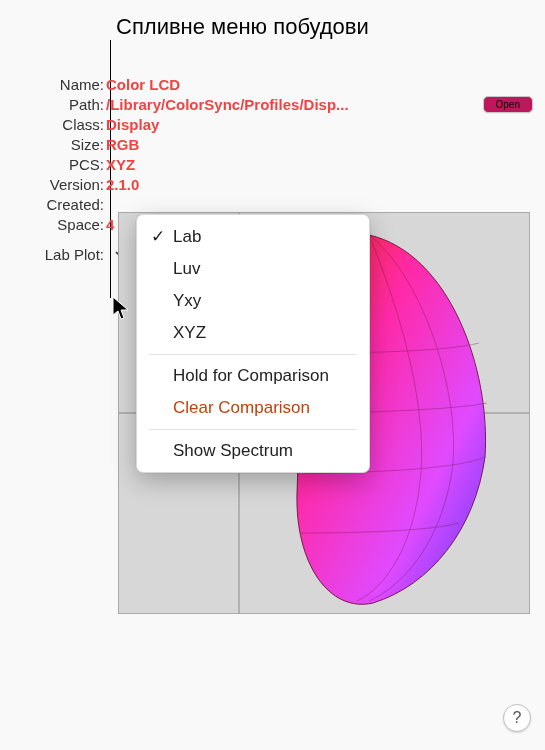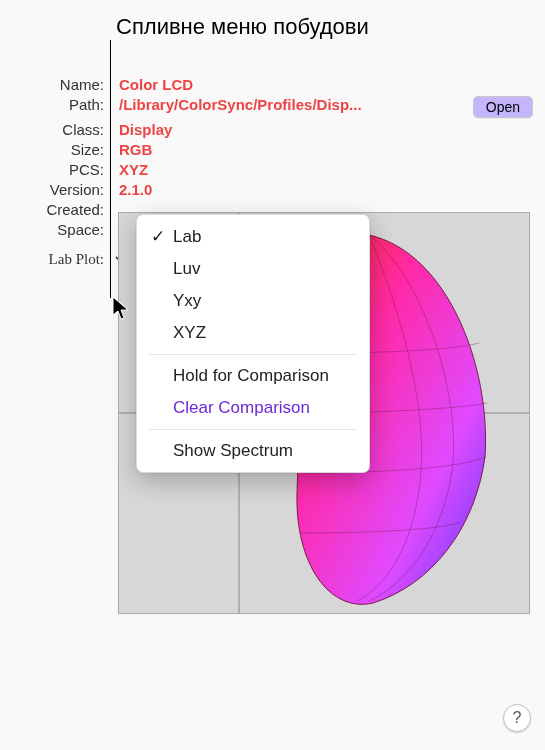--- a/index.html
+++ b/index.html
@@ -37,53 +37,52 @@
   }
   .meta-row {
     display: flex;
     align-items: flex-start;
     margin-bottom: 3px;
     padding-right: 12px;
   }
   .meta-label {
     width: 104px;
     text-align: right;
-    padding-right: 15px;
+    padding-right: 2px;
     color: #333;
     flex-shrink: 0;
   }
   .meta-value {
     font-weight: 700;
     color: #ef4444;
     flex: 1;
     white-space: nowrap;
     overflow: hidden;
     text-overflow: ellipsis;
   }
   .open-btn {
-    background: #c4b5fd;
+    background: #be185d;
     border: 1px solid #c8c8c8;
     border-radius: 5px;
     padding: 2px 12px;
-    font-size: 14px;
+    font-size: 10px;
     margin-left: 2px;
     cursor: pointer;
     box-shadow: 0 1px 0 rgba(0,0,0,0.05);
     flex-shrink: 0;
   }
   .plot-row {
     display: flex;
     margin-top: 10px;
   }
   .plot-label {
     width: 104px;
     text-align: right;
     padding-right: 6px;
     padding-top: 3px;
-    font-family: Liberation Serif, serif;
   }
   .plot-trigger {
     width: 22px;
     height: 20px;
     display: inline-flex;
     align-items: center;
     justify-content: center;
     cursor: pointer;
     position: relative;
     top: 2px;
@@ -116,21 +115,21 @@
     padding: 6px 14px 6px 14px;
     font-size: 17px;
     cursor: pointer;
   }
   .popup-item .check {
     width: 22px;
     display: inline-block;
     text-align: left;
   }
   .popup-item.disabled {
-    color: #6d28d9;
+    color: #c2410c;
     cursor: default;
   }
   .popup-sep {
     height: 1px;
     background: #e3e3e3;
     margin: 5px 12px;
   }
   .help-btn {
     position: absolute;
     right: 14px;

